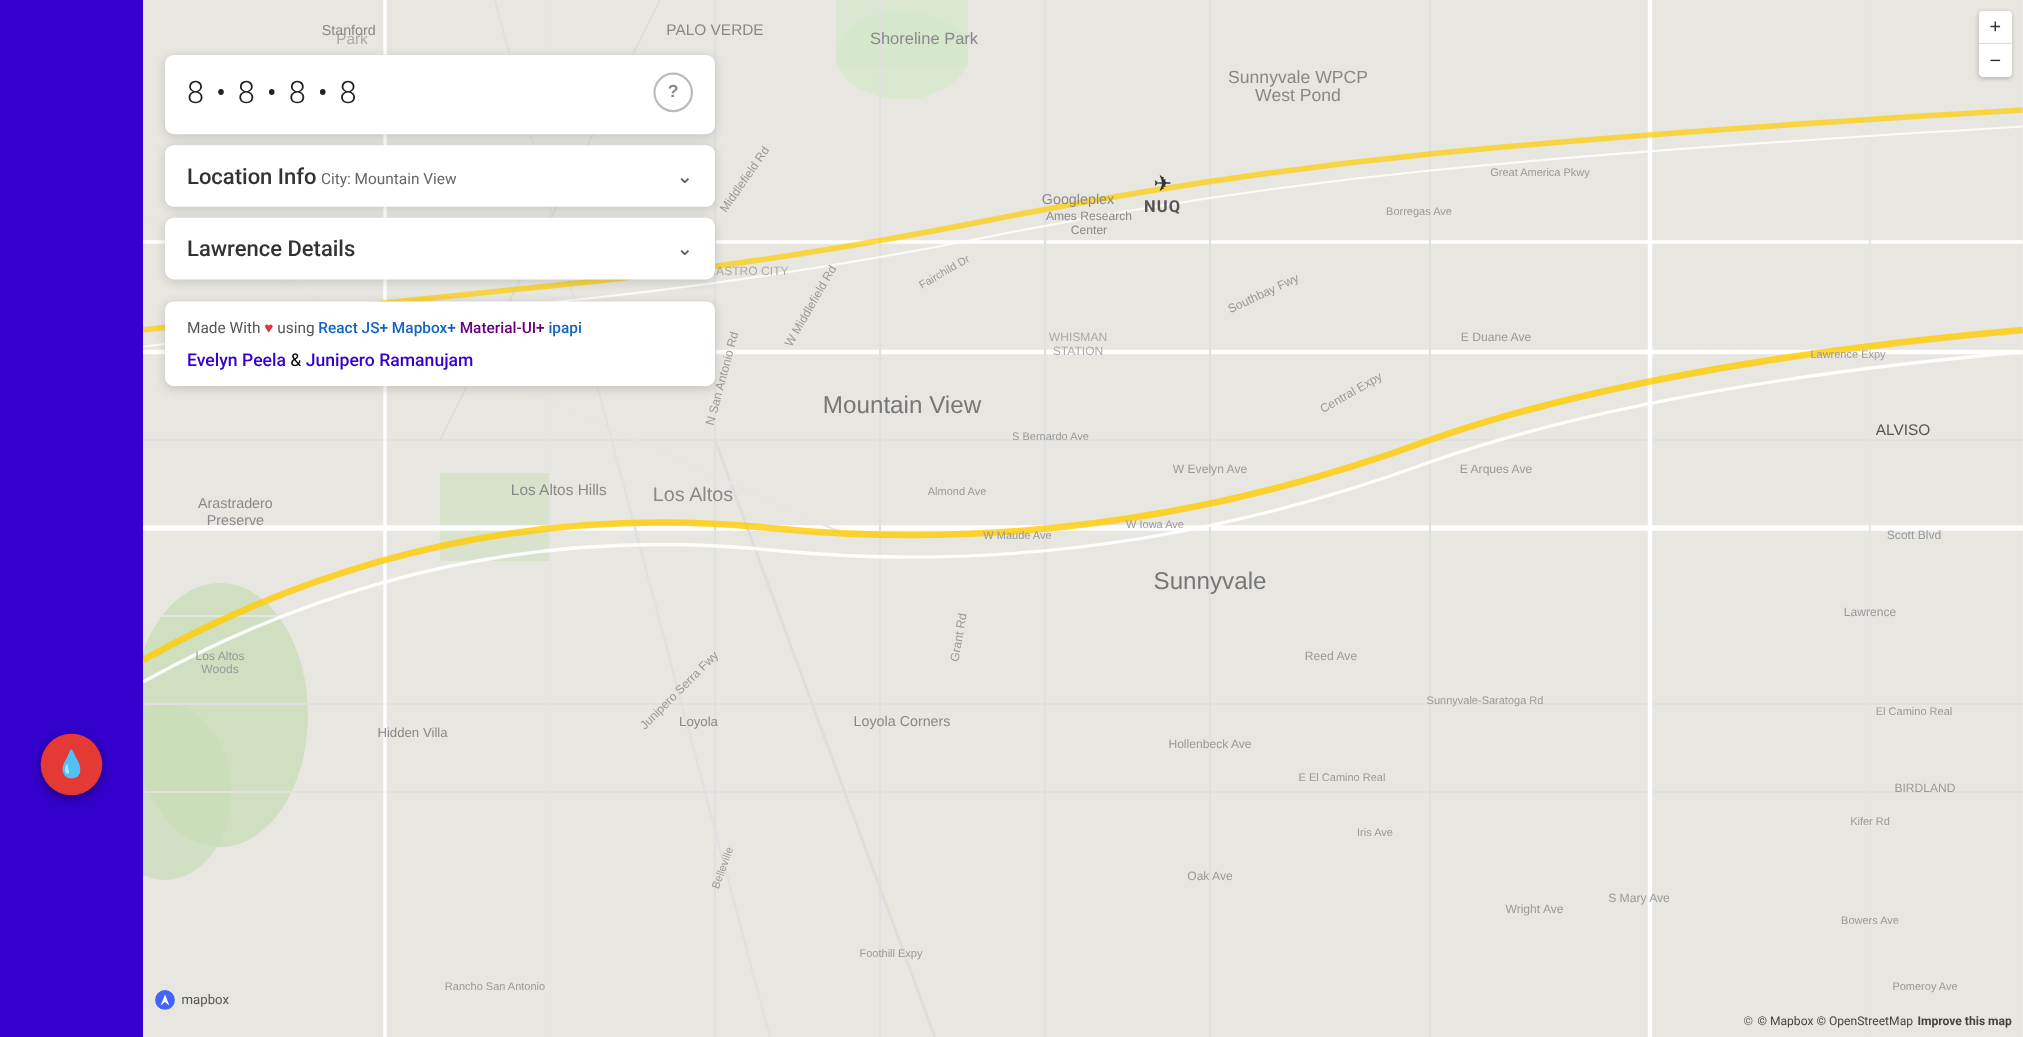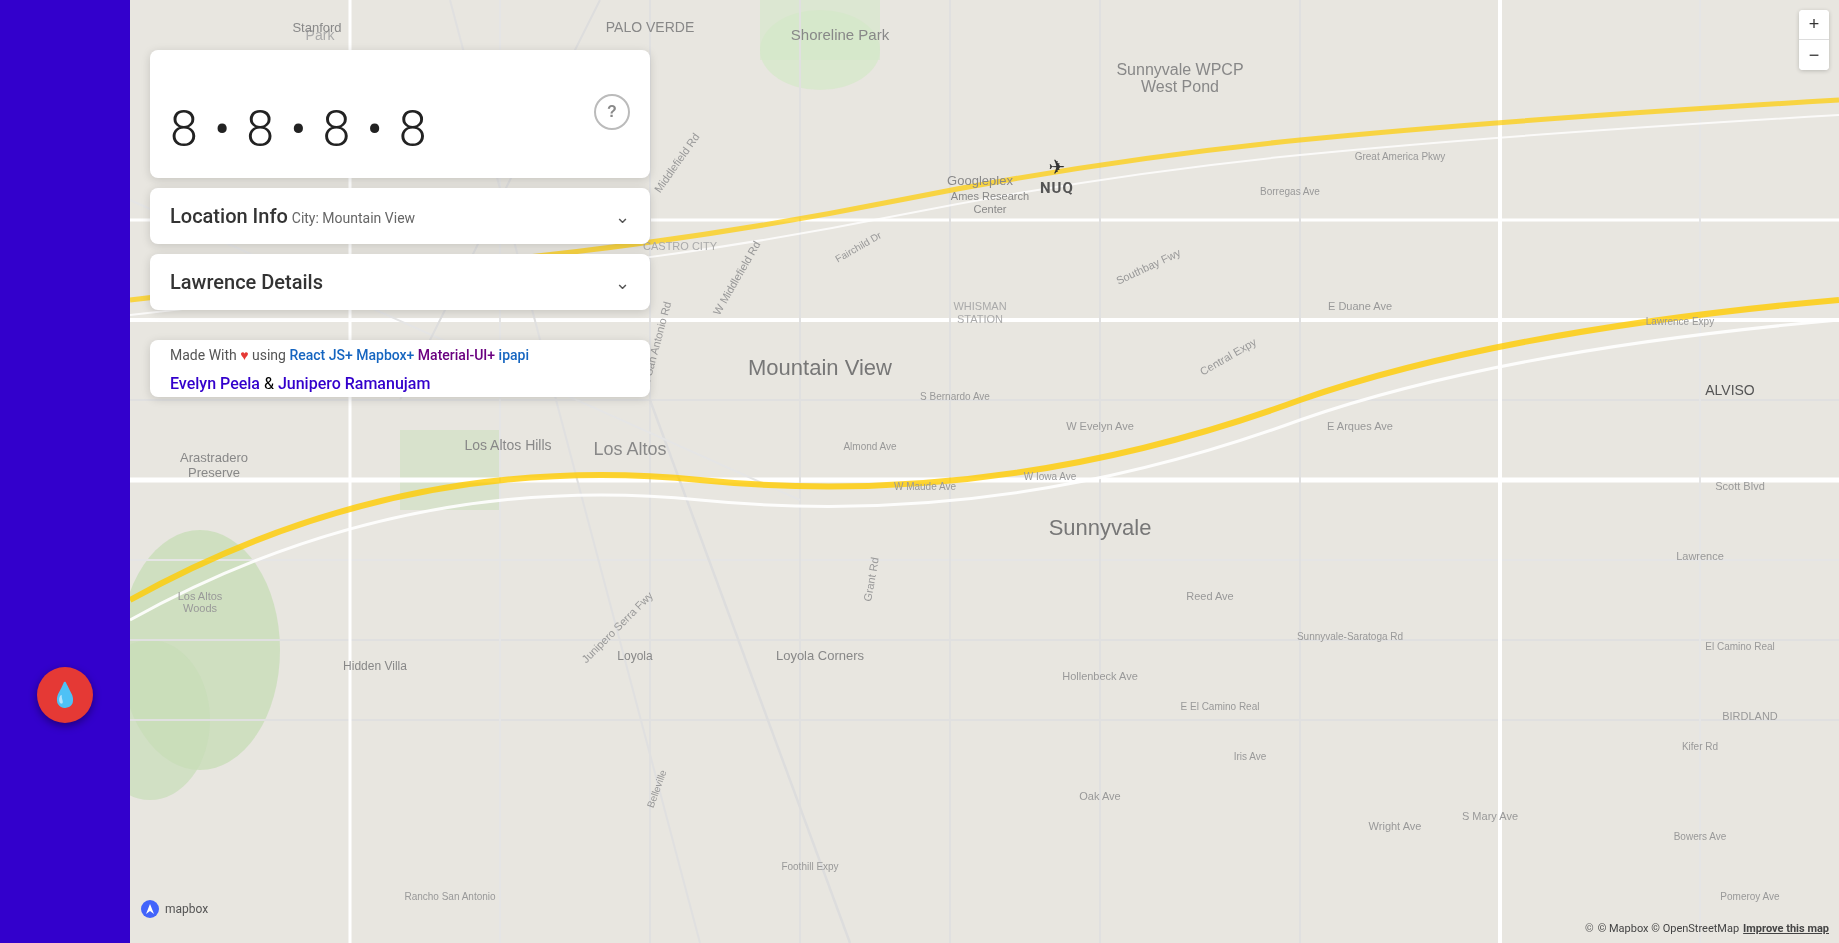--- a/index.html
+++ b/index.html
@@ -99,25 +99,24 @@
       cursor: pointer;
     }
 
     .ip-address-row {
       display: flex;
       align-items: center;
       justify-content: space-between;
     }
 
     .ip-address {
-      font-size: 50px;
+      font-size: 28px;
       font-weight: 300;
       color: #222;
       letter-spacing: 2px;
-      margin-top: 34px;
     }
 
     .ip-question-btn {
       width: 36px;
       height: 36px;
       border-radius: 50%;
       border: 2px solid #bbb;
       background: transparent;
       cursor: pointer;
       display: flex;
@@ -158,23 +157,23 @@
 
     .accordion-chevron {
       color: #555;
       font-size: 18px;
     }
 
     
     .credit-card {
       background: white;
       border-radius: 8px;
-      padding: 4px 20px;
+      padding: 14px 20px;
       box-shadow: 0 2px 10px rgba(0,0,0,0.15);
-      margin-top: 20px;
+      margin-top: 10px;
     }
 
     .credit-text {
       font-size: 14px;
       color: #555;
       line-height: 1.6;
     }
 
     .credit-text .heart {
       color: #e53935;
@@ -462,14 +461,14 @@
   <svg class="mapbox-logo-icon" viewBox="0 0 20 20" xmlns="http://www.w3.org/2000/svg">
     <circle cx="10" cy="10" r="9" fill="#4264fb"></circle>
     <path d="M10 5 L14 15 L10 12 L6 15 Z" fill="white"></path>
   </svg>
   <span style="font-size:12px;color:#555;">mapbox</span>
 </div>
 
 <div class="map-attribution">
   <span>©</span>
   <a href="#">© Mapbox © OpenStreetMap</a>
-  <a href="#" style="font-weight:bold;text-decoration:underline;">Improve this map</a>
+  <a href="#" style="font-weight:bold;">Improve this map</a>
 </div>
 
 </body></html>

